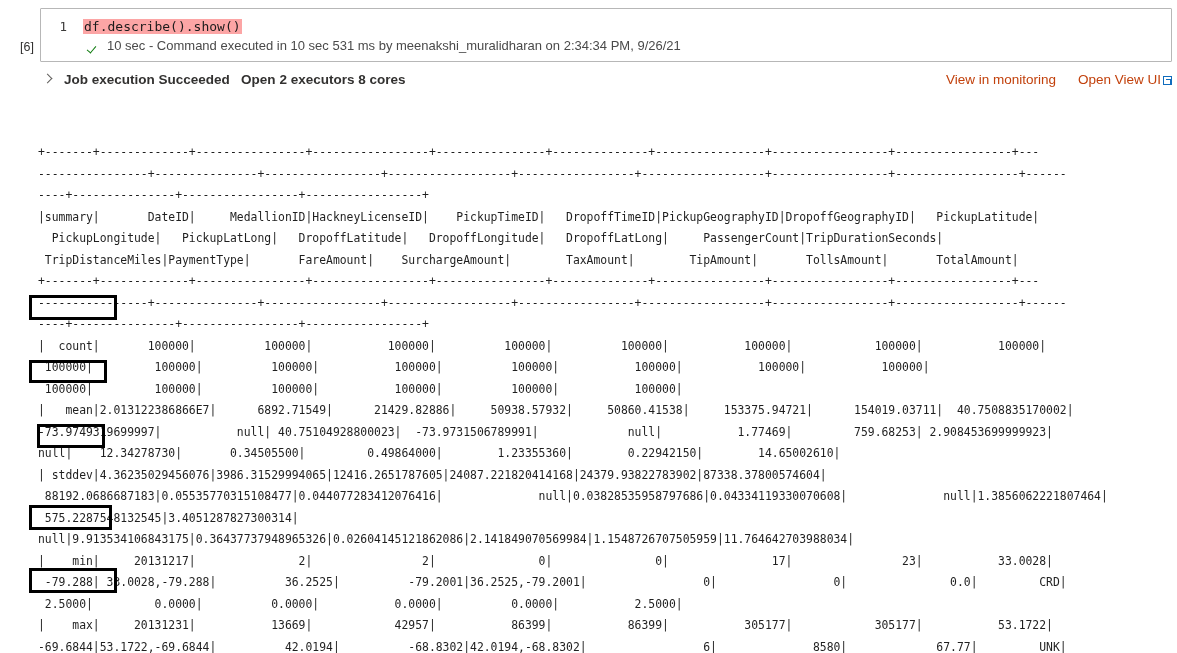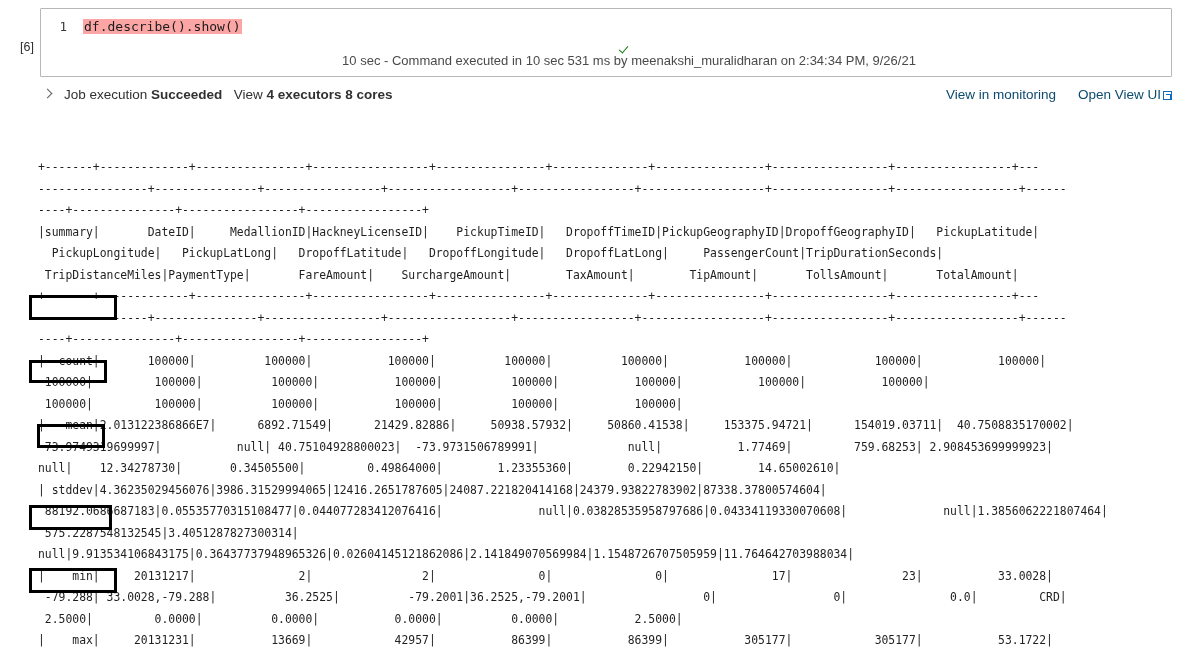--- a/index.html
+++ b/index.html
@@ -67,25 +67,24 @@
   }
   .code-text {
     color: #1b1b1b;
     background: #fca5a5;
     padding: 0 1px;
     white-space: pre;
   }
 
   .status-line {
     display: flex;
-    align-items: center;
+    align-items: flex-start;
     padding: 2px 0 8px 46px;
     font-size: 13px;
     color: #4a4a4a;
-    flex-direction: column;
   }
   .check-icon {
     display: inline-block;
     width: 15px;
     height: 15px;
     margin-right: 5px;
     position: relative;
     flex: 0 0 auto;
   }
   .check-icon::before {
@@ -122,24 +121,24 @@
     position: absolute;
     left: 4px;
     top: 4px;
     width: 6px;
     height: 6px;
     border-right: 1.4px solid #605e5c;
     border-top: 1.4px solid #605e5c;
     transform: rotate(45deg);
   }
   .job-seg { white-space: pre; font-weight: bold; }
-  .job-strong { font-weight: normal; }
+  .job-strong { font-weight: bold; }
   .job-spacer { flex: 1; }
   .link {
-    color: #0c4a6e;
+    color: #c2410c;
     font-size: 13.5px;
     margin-left: 22px;
     text-decoration: none;
     white-space: nowrap;
     cursor: pointer;
   }
   .ext-glyph {
     display: inline-block;
     width: 9px;
     height: 9px;
@@ -205,23 +204,23 @@
 
   </div>
 </div>
 
 <div class="job-bar">
   <span class="chevron"></span>
   <span class="job-seg job-strong">Job execution</span>
   <span class="job-seg">&nbsp;</span>
   <span class="job-seg">Succeeded</span>
   <span class="job-seg">&nbsp;&nbsp;&nbsp;</span>
-  <span class="job-seg job-strong">View</span>
+  <span class="job-seg job-strong">Open</span>
   <span class="job-seg">&nbsp;</span>
-  <span class="job-seg">4 executors 8 cores</span>
+  <span class="job-seg">2 executors 8 cores</span>
 
   <span class="job-spacer"></span>
 
   <a class="link">View in monitoring</a>
   <a class="link"><span>Open View UI</span><span class="ext-glyph"></span></a>
 </div>
 
 <div class="output-area">
   
 <div class="out-line">+-------+-------------+----------------+-----------------+----------------+--------------+----------------+-----------------+-----------------+---</div><div class="out-line">----------------+---------------+-----------------+------------------+-----------------+------------------+-----------------+------------------+------</div><div class="out-line">----+---------------+-----------------+-----------------+</div><div class="out-line">|summary|       DateID|     MedallionID|HackneyLicenseID|    PickupTimeID|   DropoffTimeID|PickupGeographyID|DropoffGeographyID|   PickupLatitude|</div><div class="out-line">  PickupLongitude|   PickupLatLong|   DropoffLatitude|   DropoffLongitude|   DropoffLatLong|     PassengerCount|TripDurationSeconds|</div><div class="out-line"> TripDistanceMiles|PaymentType|       FareAmount|    SurchargeAmount|        TaxAmount|        TipAmount|       TollsAmount|       TotalAmount|</div><div class="out-line">+-------+-------------+----------------+-----------------+----------------+--------------+----------------+-----------------+-----------------+---</div><div class="out-line">----------------+---------------+-----------------+------------------+-----------------+------------------+-----------------+------------------+------</div><div class="out-line">----+---------------+-----------------+-----------------+</div><div class="out-line">|  count|       100000|          100000|           100000|          100000|          100000|           100000|            100000|           100000|</div><div class="out-line"> 100000|         100000|          100000|           100000|          100000|           100000|           100000|           100000|</div><div class="out-line"> 100000|         100000|          100000|           100000|          100000|           100000|</div><div class="out-line">|   mean|2.013122386866E7|      6892.71549|      21429.82886|     50938.57932|     50860.41538|     153375.94721|      154019.03711|  40.7508835170002|</div><div class="out-line">-73.9749319699997|           null| 40.75104928800023|  -73.9731506789991|             null|           1.77469|         759.68253| 2.908453699999923|</div><div class="out-line">null|    12.34278730|       0.34505500|         0.49864000|        1.23355360|        0.22942150|        14.65002610|</div><div class="out-line">| stddev|4.36235029456076|3986.31529994065|12416.2651787605|24087.221820414168|24379.93822783902|87338.37800574604|</div><div class="out-line"> 88192.0686687183|0.05535770315108477|0.044077283412076416|              null|0.03828535958797686|0.04334119330070608|              null|1.3856062221807464|</div><div class="out-line"> 575.2287548132545|3.4051287827300314|</div><div class="out-line">null|9.913534106843175|0.36437737948965326|0.02604145121862086|2.141849070569984|1.1548726707505959|11.764642703988034|</div><div class="out-line">|    min|     20131217|               2|                2|               0|               0|               17|                23|           33.0028|</div><div class="out-line"> -79.288| 33.0028,-79.288|          36.2525|          -79.2001|36.2525,-79.2001|                 0|                 0|               0.0|         CRD|</div><div class="out-line"> 2.5000|         0.0000|          0.0000|           0.0000|          0.0000|           2.5000|</div><div class="out-line">|    max|     20131231|           13669|            42957|           86399|           86399|           305177|            305177|           53.1722|</div><div class="out-line">-69.6844|53.1722,-69.6844|          42.0194|          -68.8302|42.0194,-68.8302|                 6|              8580|             67.77|         UNK|</div></div>

